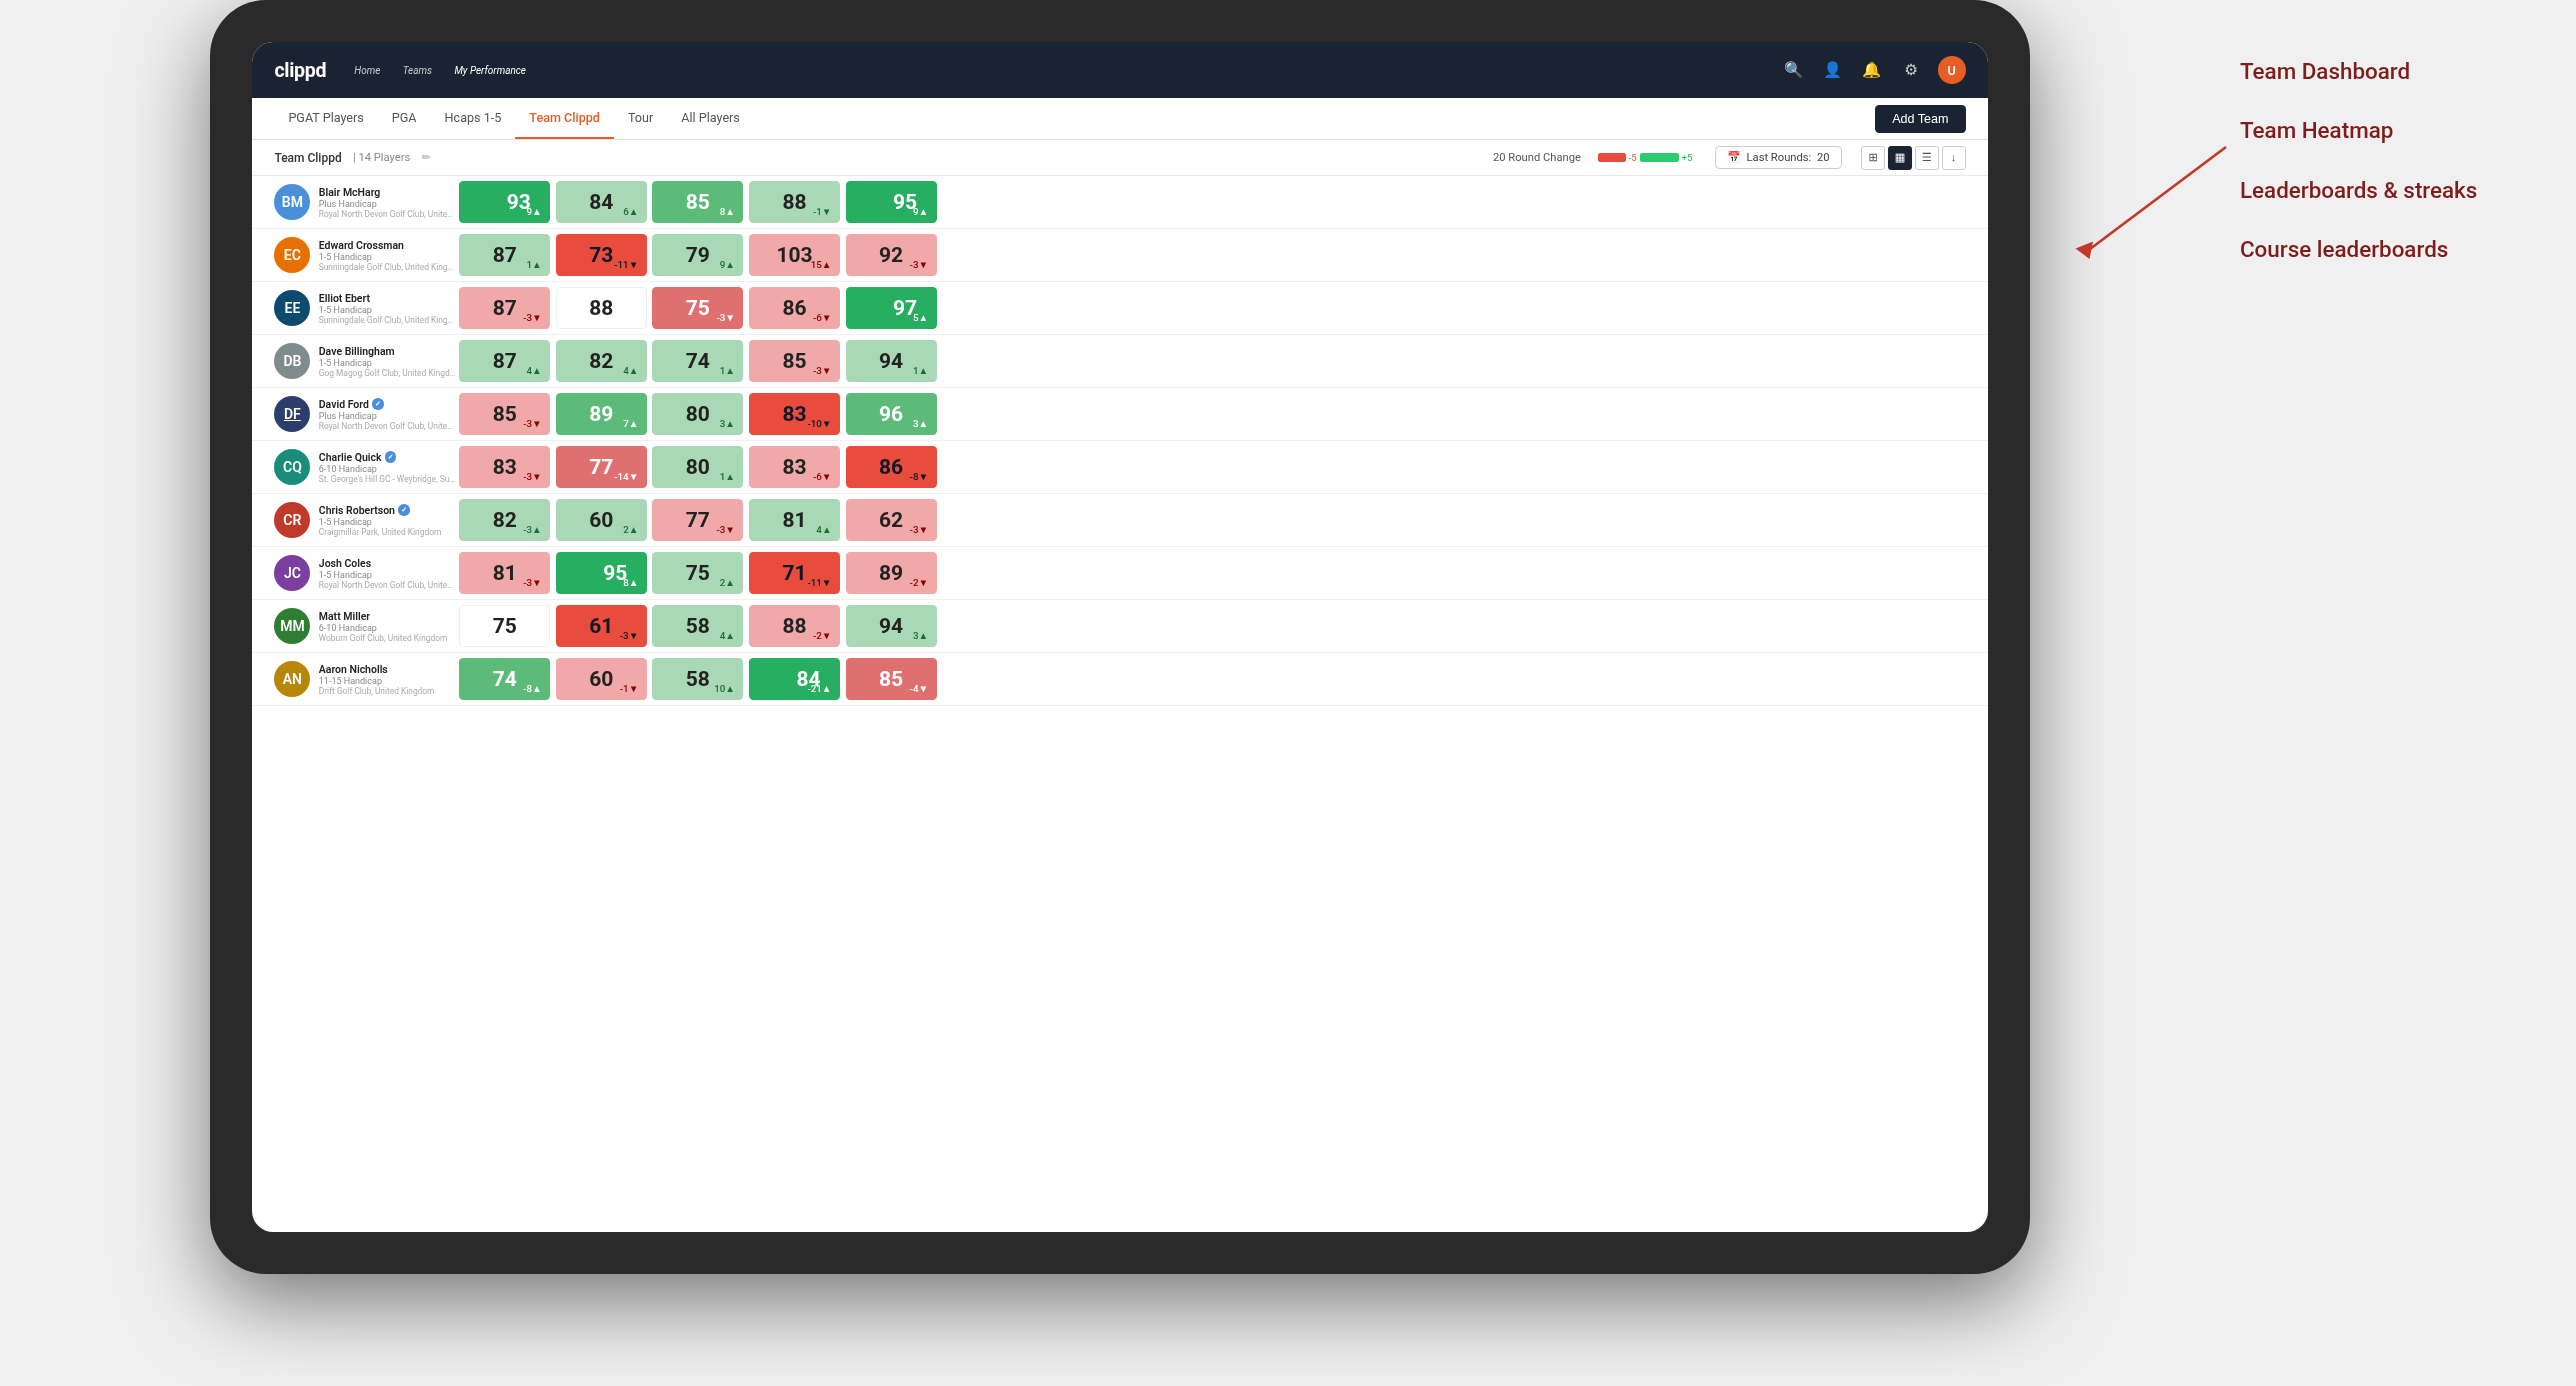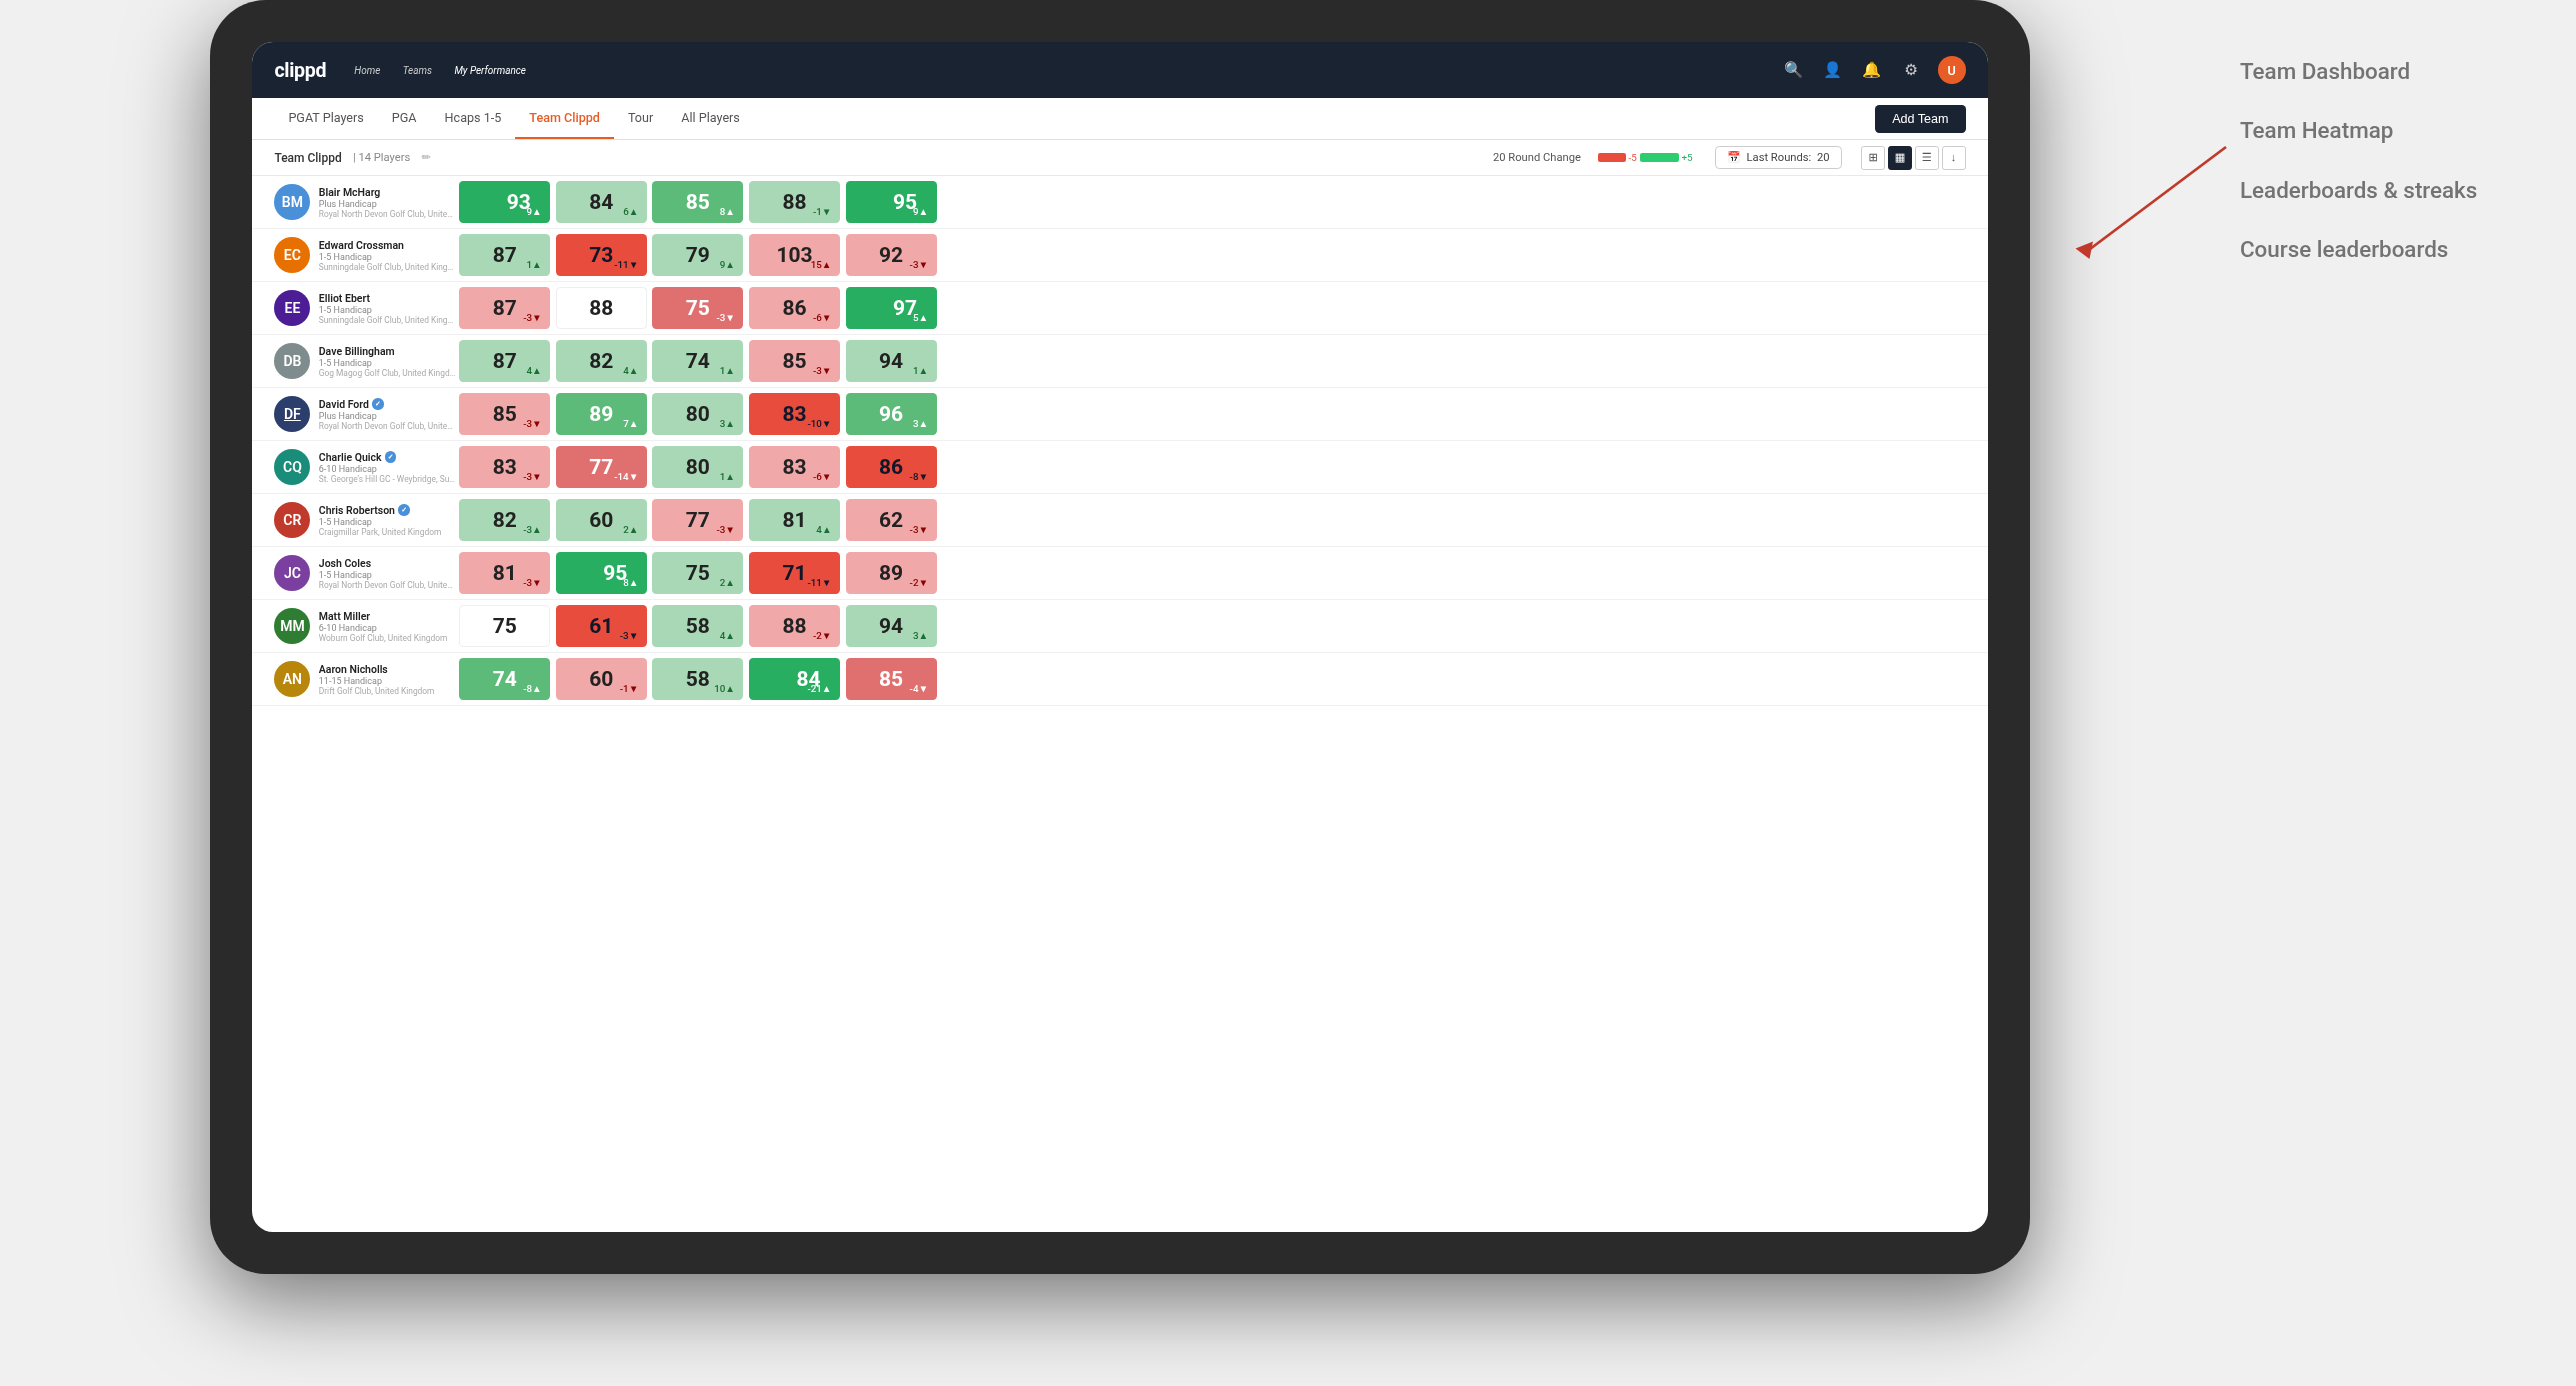--- a/index.html
+++ b/index.html
@@ -24,21 +24,21 @@
     }
     .annotation-callout {
       font-size: 19.6px;
       color: #222;
       line-height: 1.5;
       margin-bottom: 42px;
     }
     .annotation-item {
       font-size: 22.4px;
       font-weight: 500;
-      color: #737373;
+      color: #7f1d1d;
       margin-bottom: 28px;
       line-height: 1.4;
     }
 
     
     .arrow-svg {
       position: absolute;
       right: 336px;
       top: 140px;
       width: 210px;
@@ -384,21 +384,21 @@
     .bg-red-medium .score-main, .bg-red-medium .score-change { color: #fff; }
     .bg-red-light { background: #f0a8a8; }
     .bg-red-light .score-main { color: #222; }
     .bg-red-light .score-change { color: #8b0000; }
     .bg-white { background: #fff; border: 0.7px solid #eee; }
     .bg-white .score-main { color: #222; }
 
     
     .av-blue { background: #4a90d9; }
     .av-orange { background: #e87000; }
-    .av-brown { background: #4c1d95; }
+    .av-brown { background: #0c4a6e; }
     .av-gray { background: #7f8c8d; }
     .av-darkblue { background: #2c3e6b; text-decoration: underline; }
     .av-teal { background: #1a8c7a; }
     .av-red { background: #c0392b; }
     .av-purple { background: #7b3fa0; }
     .av-green { background: #2e7d32; }
     .av-amber { background: #b8860b; }
 
     
     .main-content::-webkit-scrollbar { width: 5.6px; }

